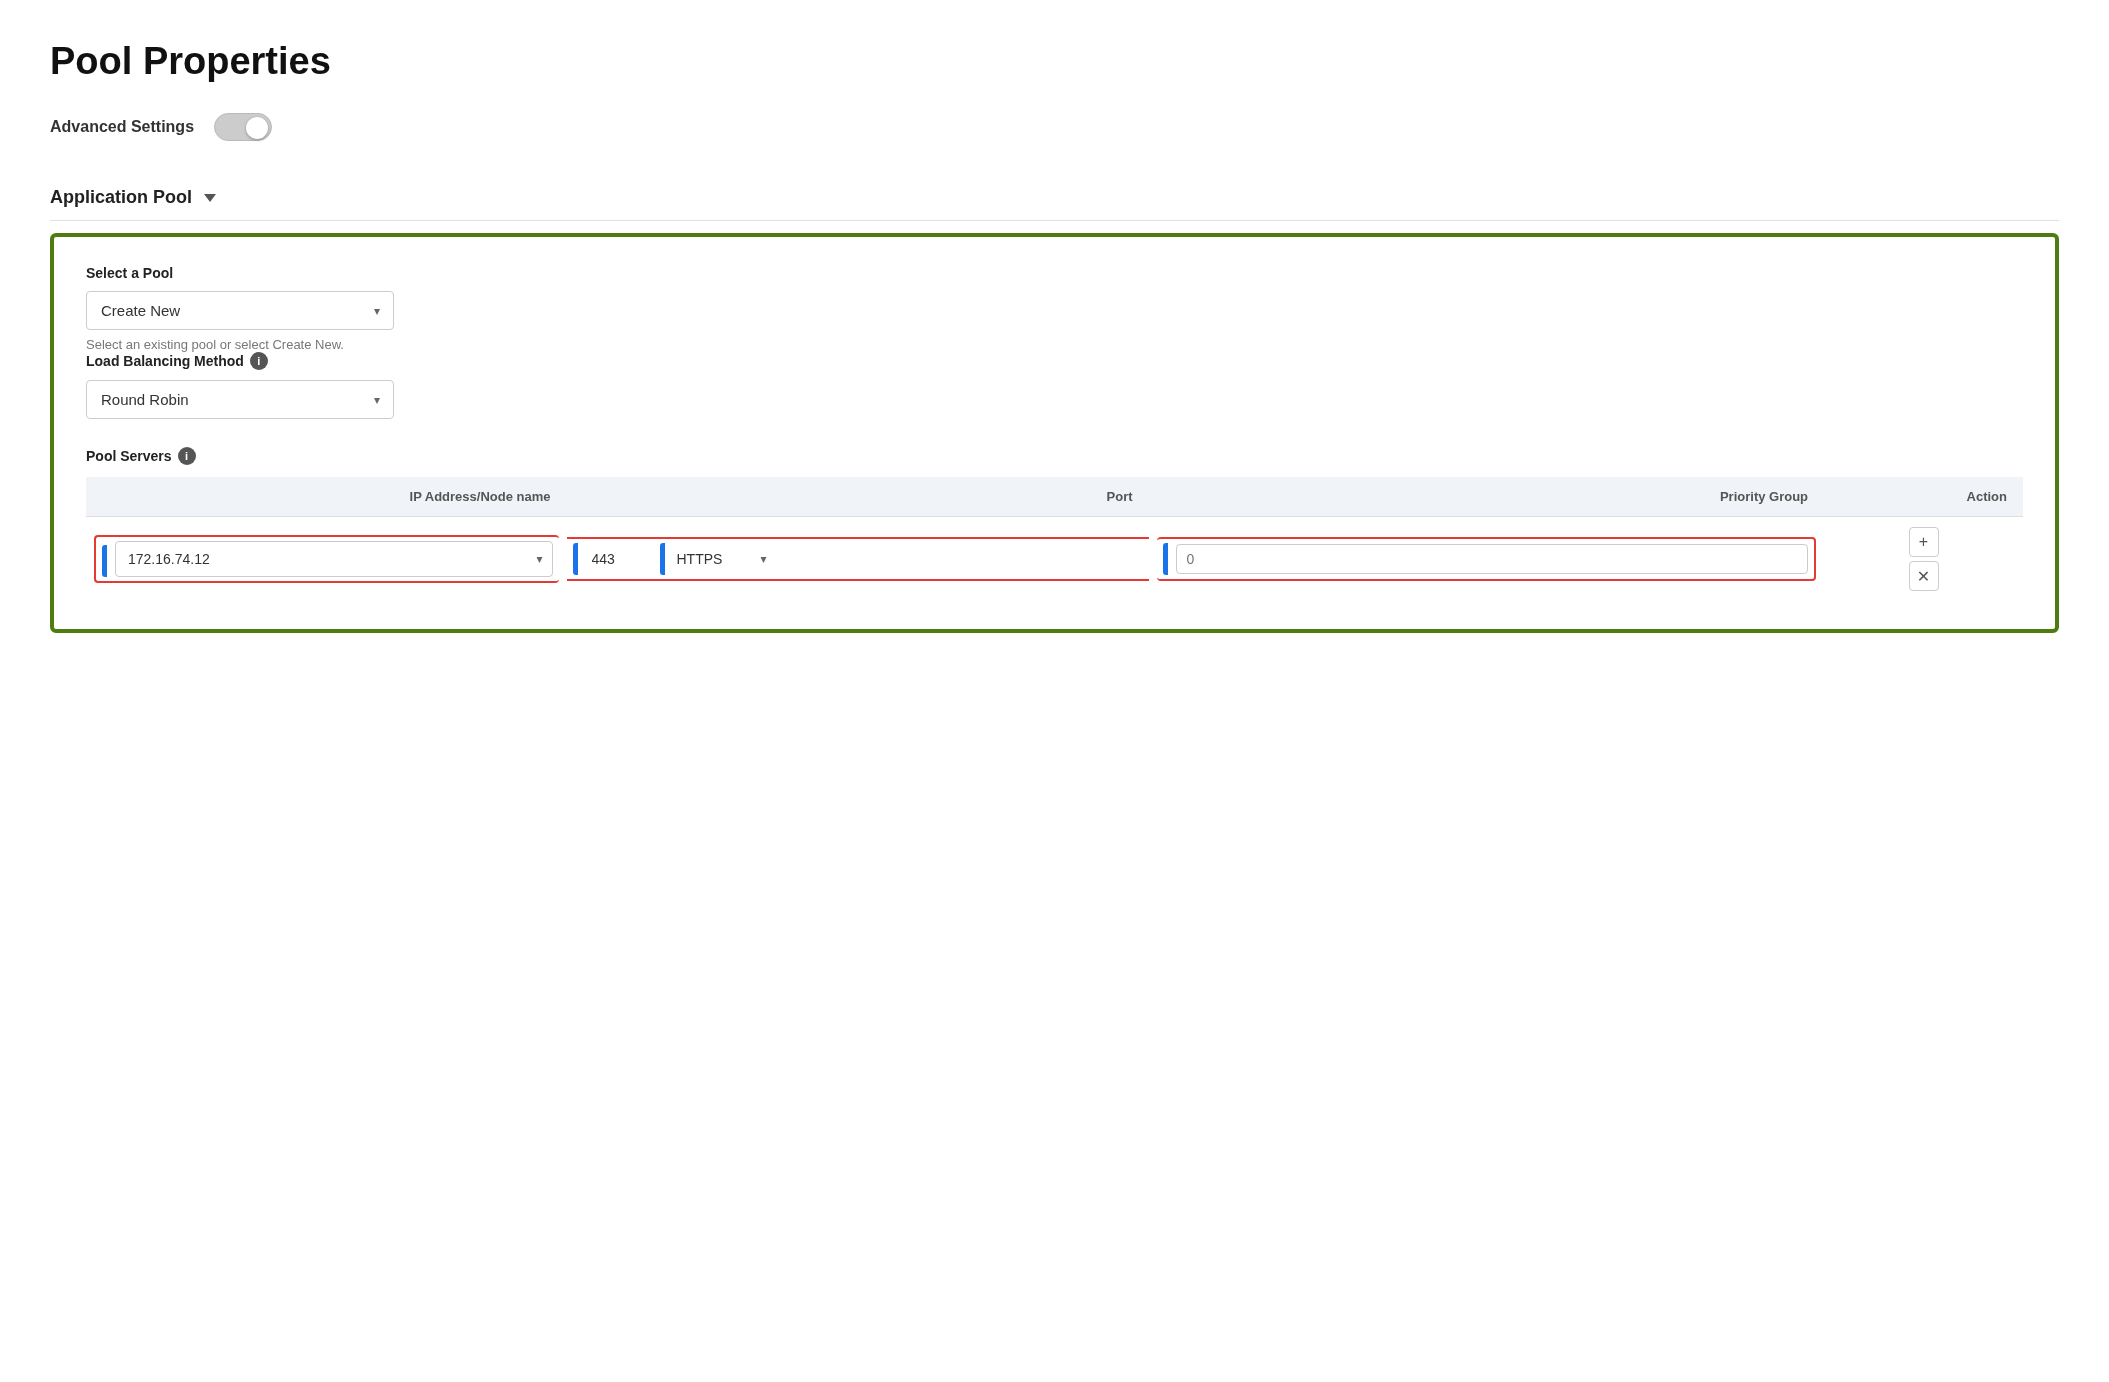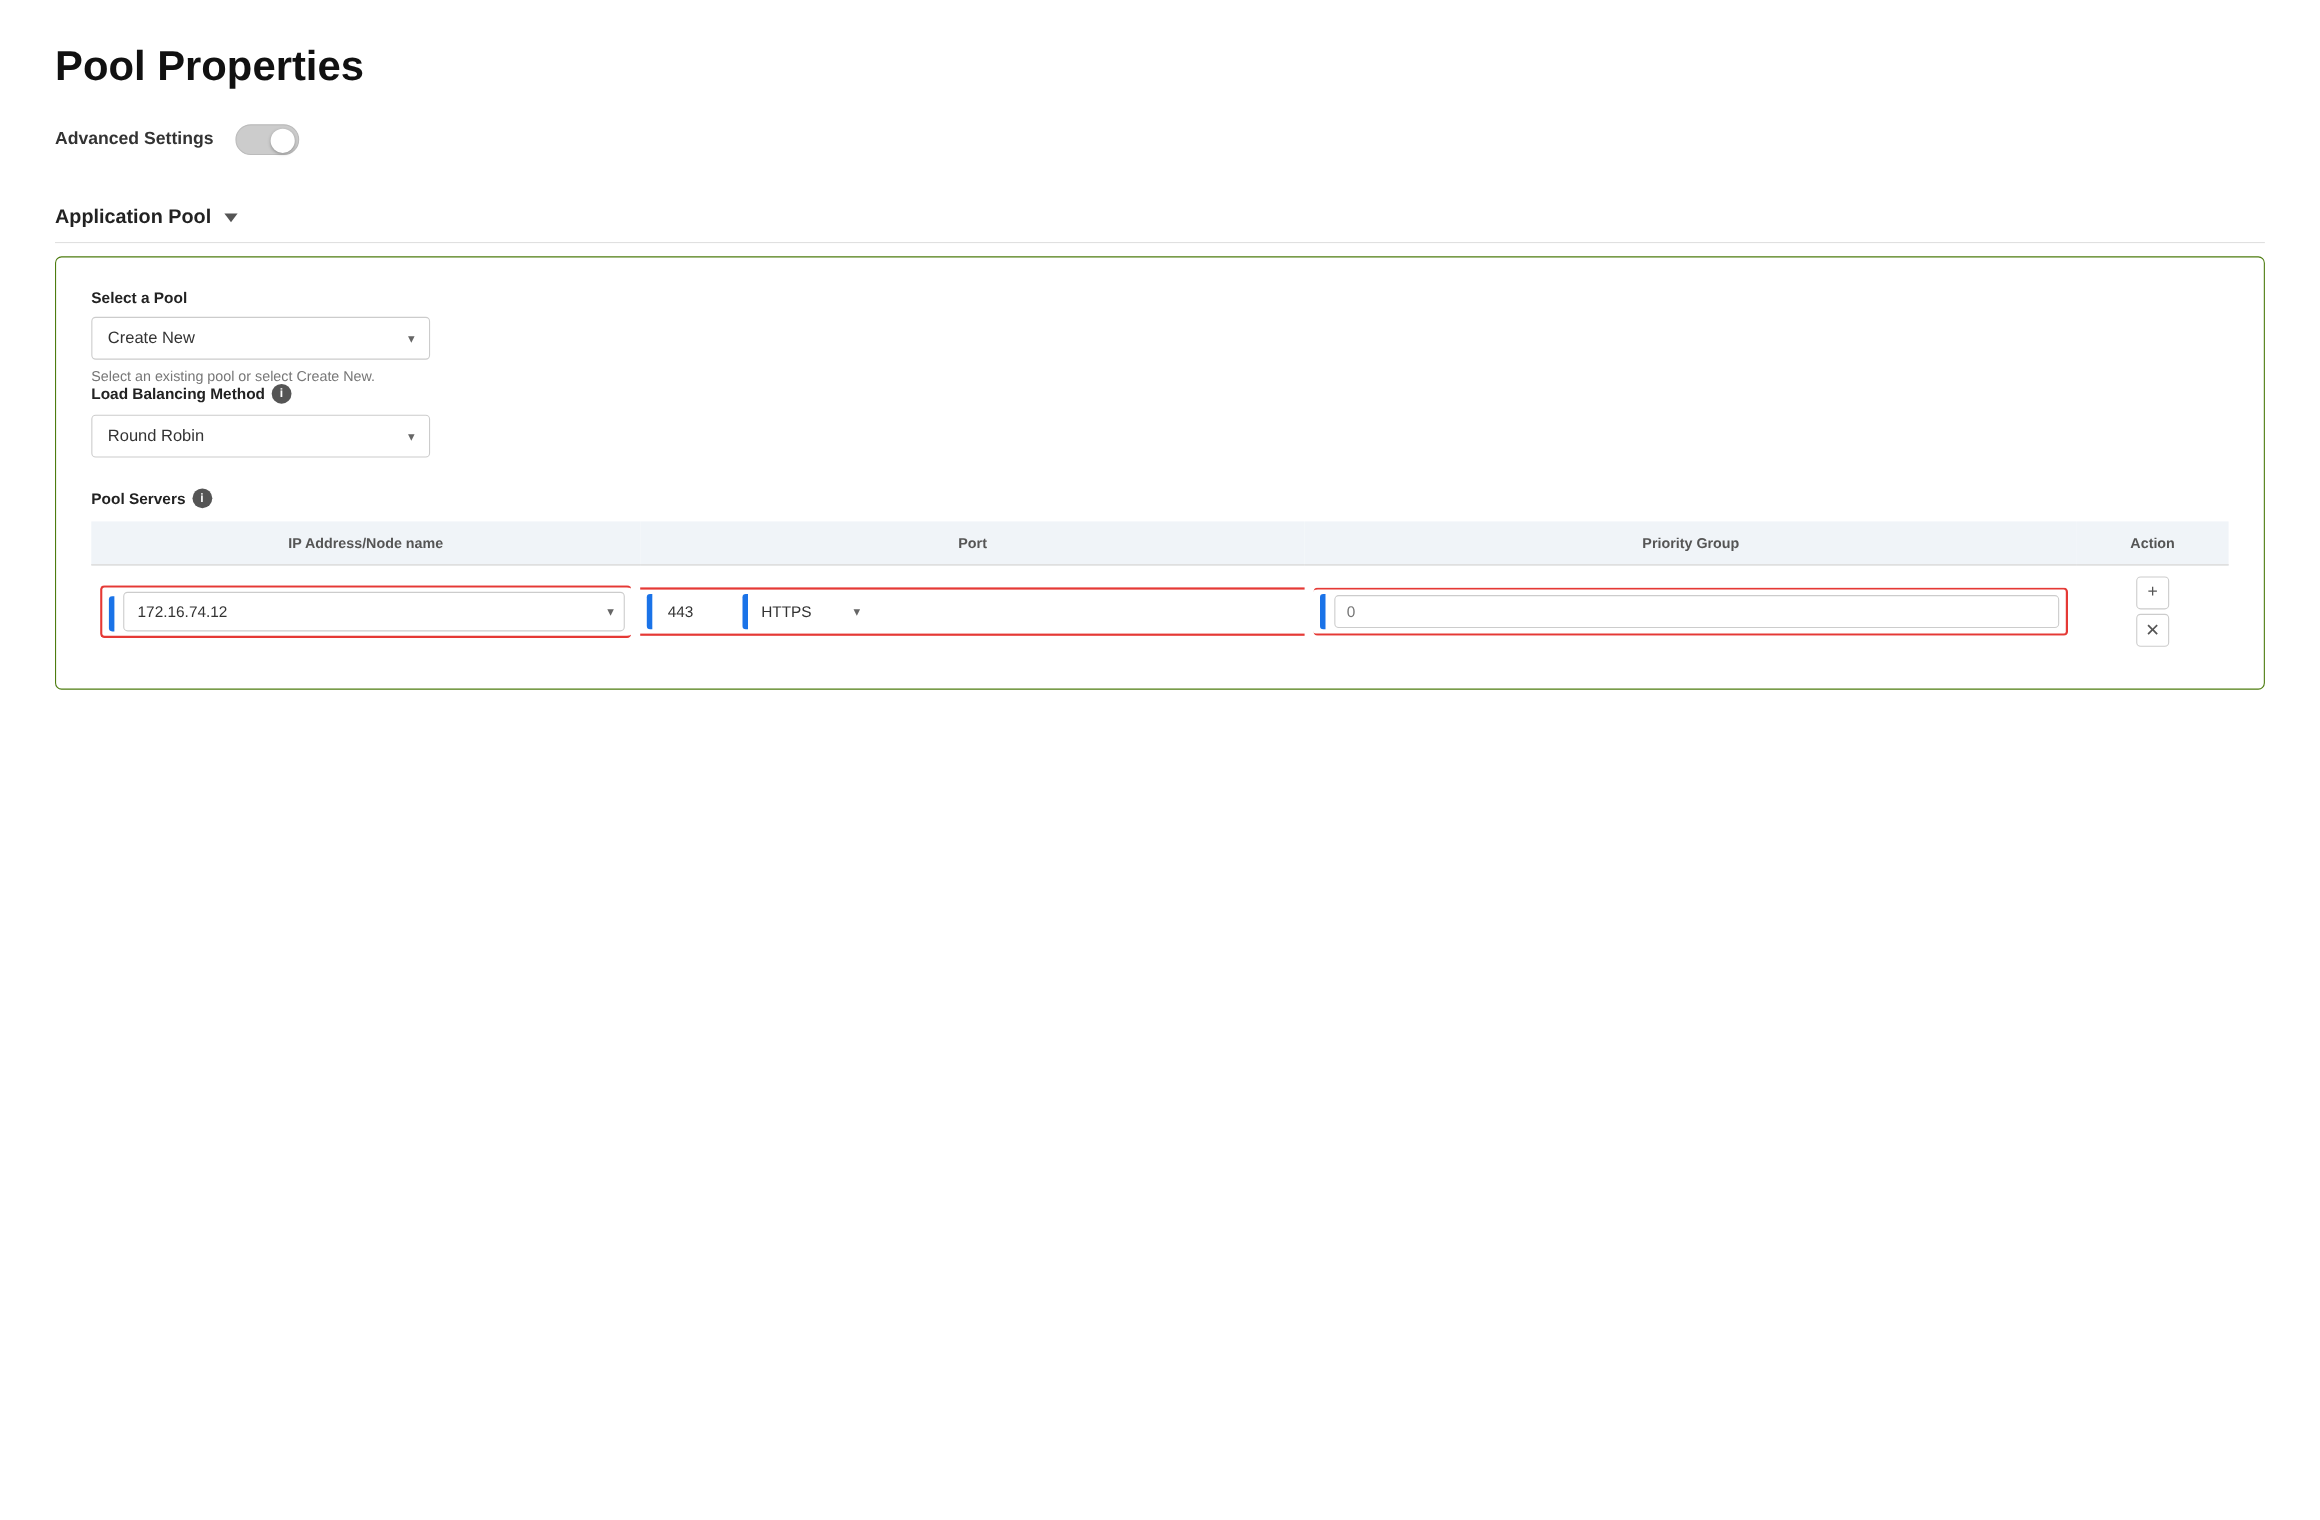--- a/index.html
+++ b/index.html
@@ -131,22 +131,22 @@
     }
     .pool-servers-table {
       width: 100%;
       border-collapse: collapse;
       margin-top: 16px;
     }
     .table-header-row {
       background: #f0f4f8;
     }
     .table-header-row th {
-      padding: 12px 4px;
-      text-align: center;
+      padding: 12px 16px;
+      text-align: right;
       font-size: 13px;
       font-weight: 600;
       color: #555;
       border-bottom: 1px solid #ddd;
     }
     .table-data-row td {
       padding: 10px 8px;
       vertical-align: middle;
     }
     .blue-bar {
@@ -220,21 +220,21 @@
       border-radius: 4px;
       background: #fff;
       cursor: pointer;
       display: flex;
       align-items: center;
       justify-content: center;
       font-size: 16px;
       color: #555;
     }
     .section-wrapper {
-      border: 1px solid #4d7c0f;
+      border: 4px solid #4d7c0f;
       border-radius: 6px;
       padding: 28px 32px;
       margin-top: 0;
     }
   </style>
 </head>
 <body>
 
 <h1 class="page-title">Pool Properties</h1>
 

